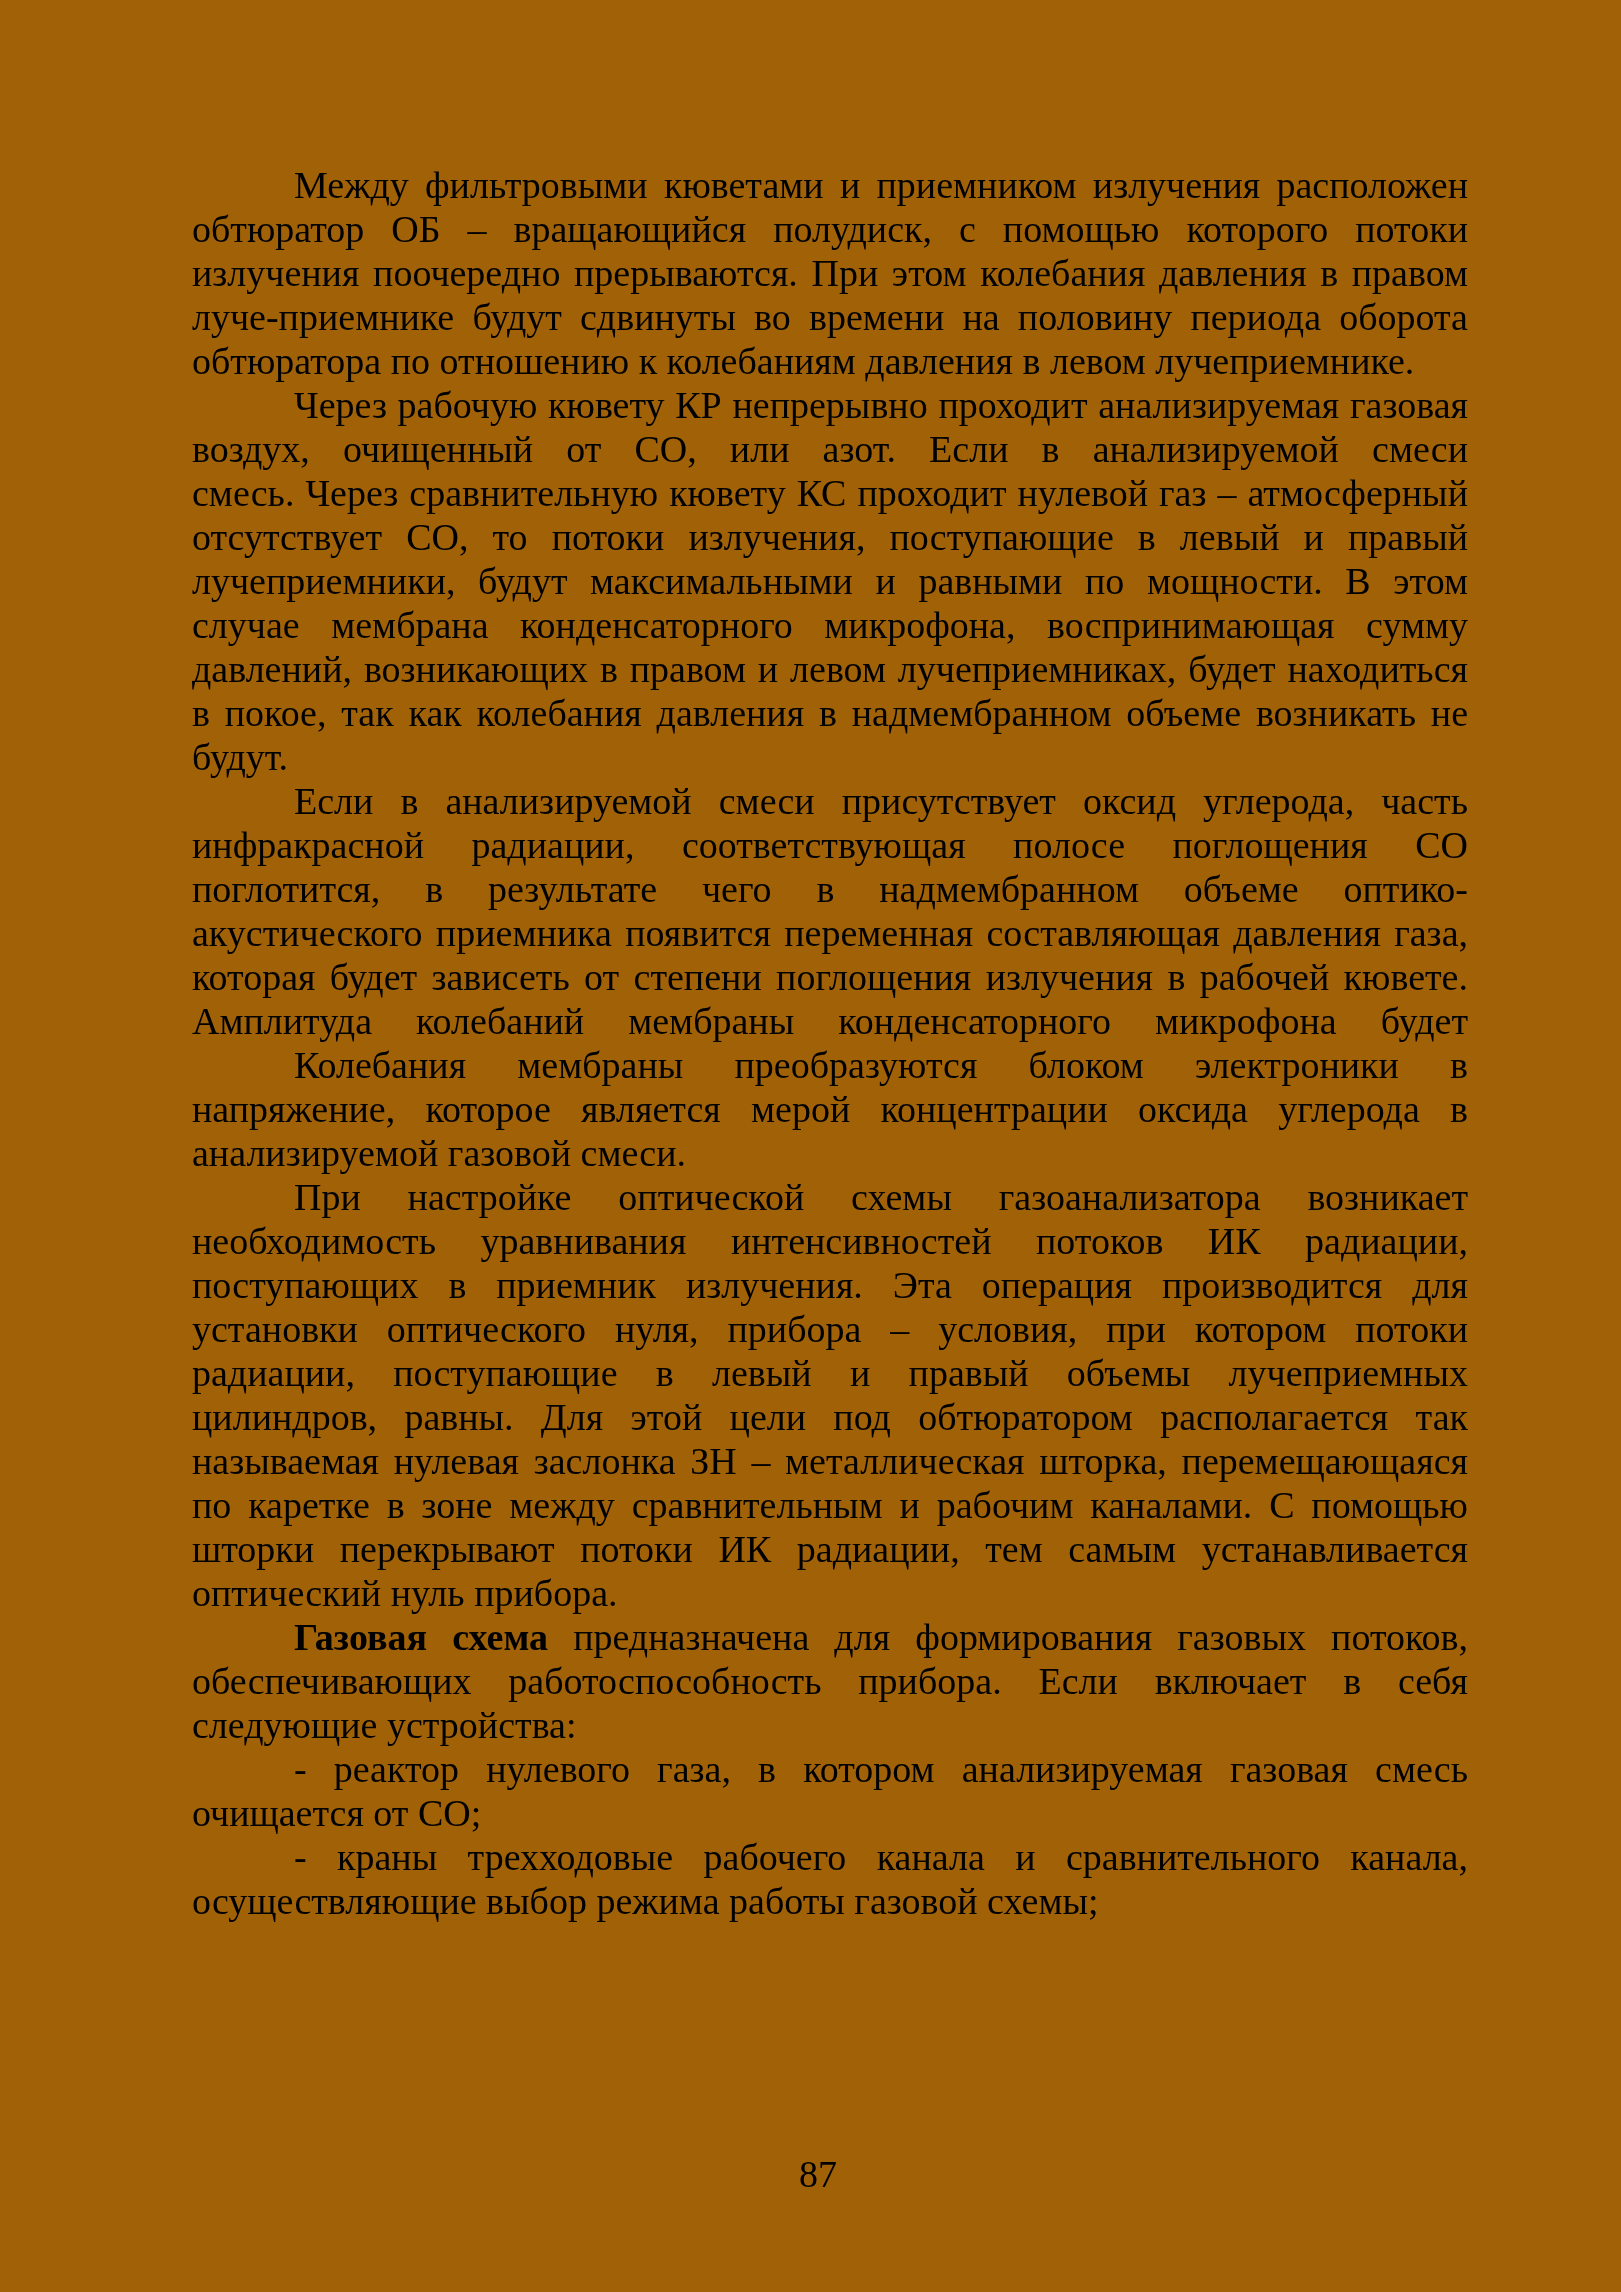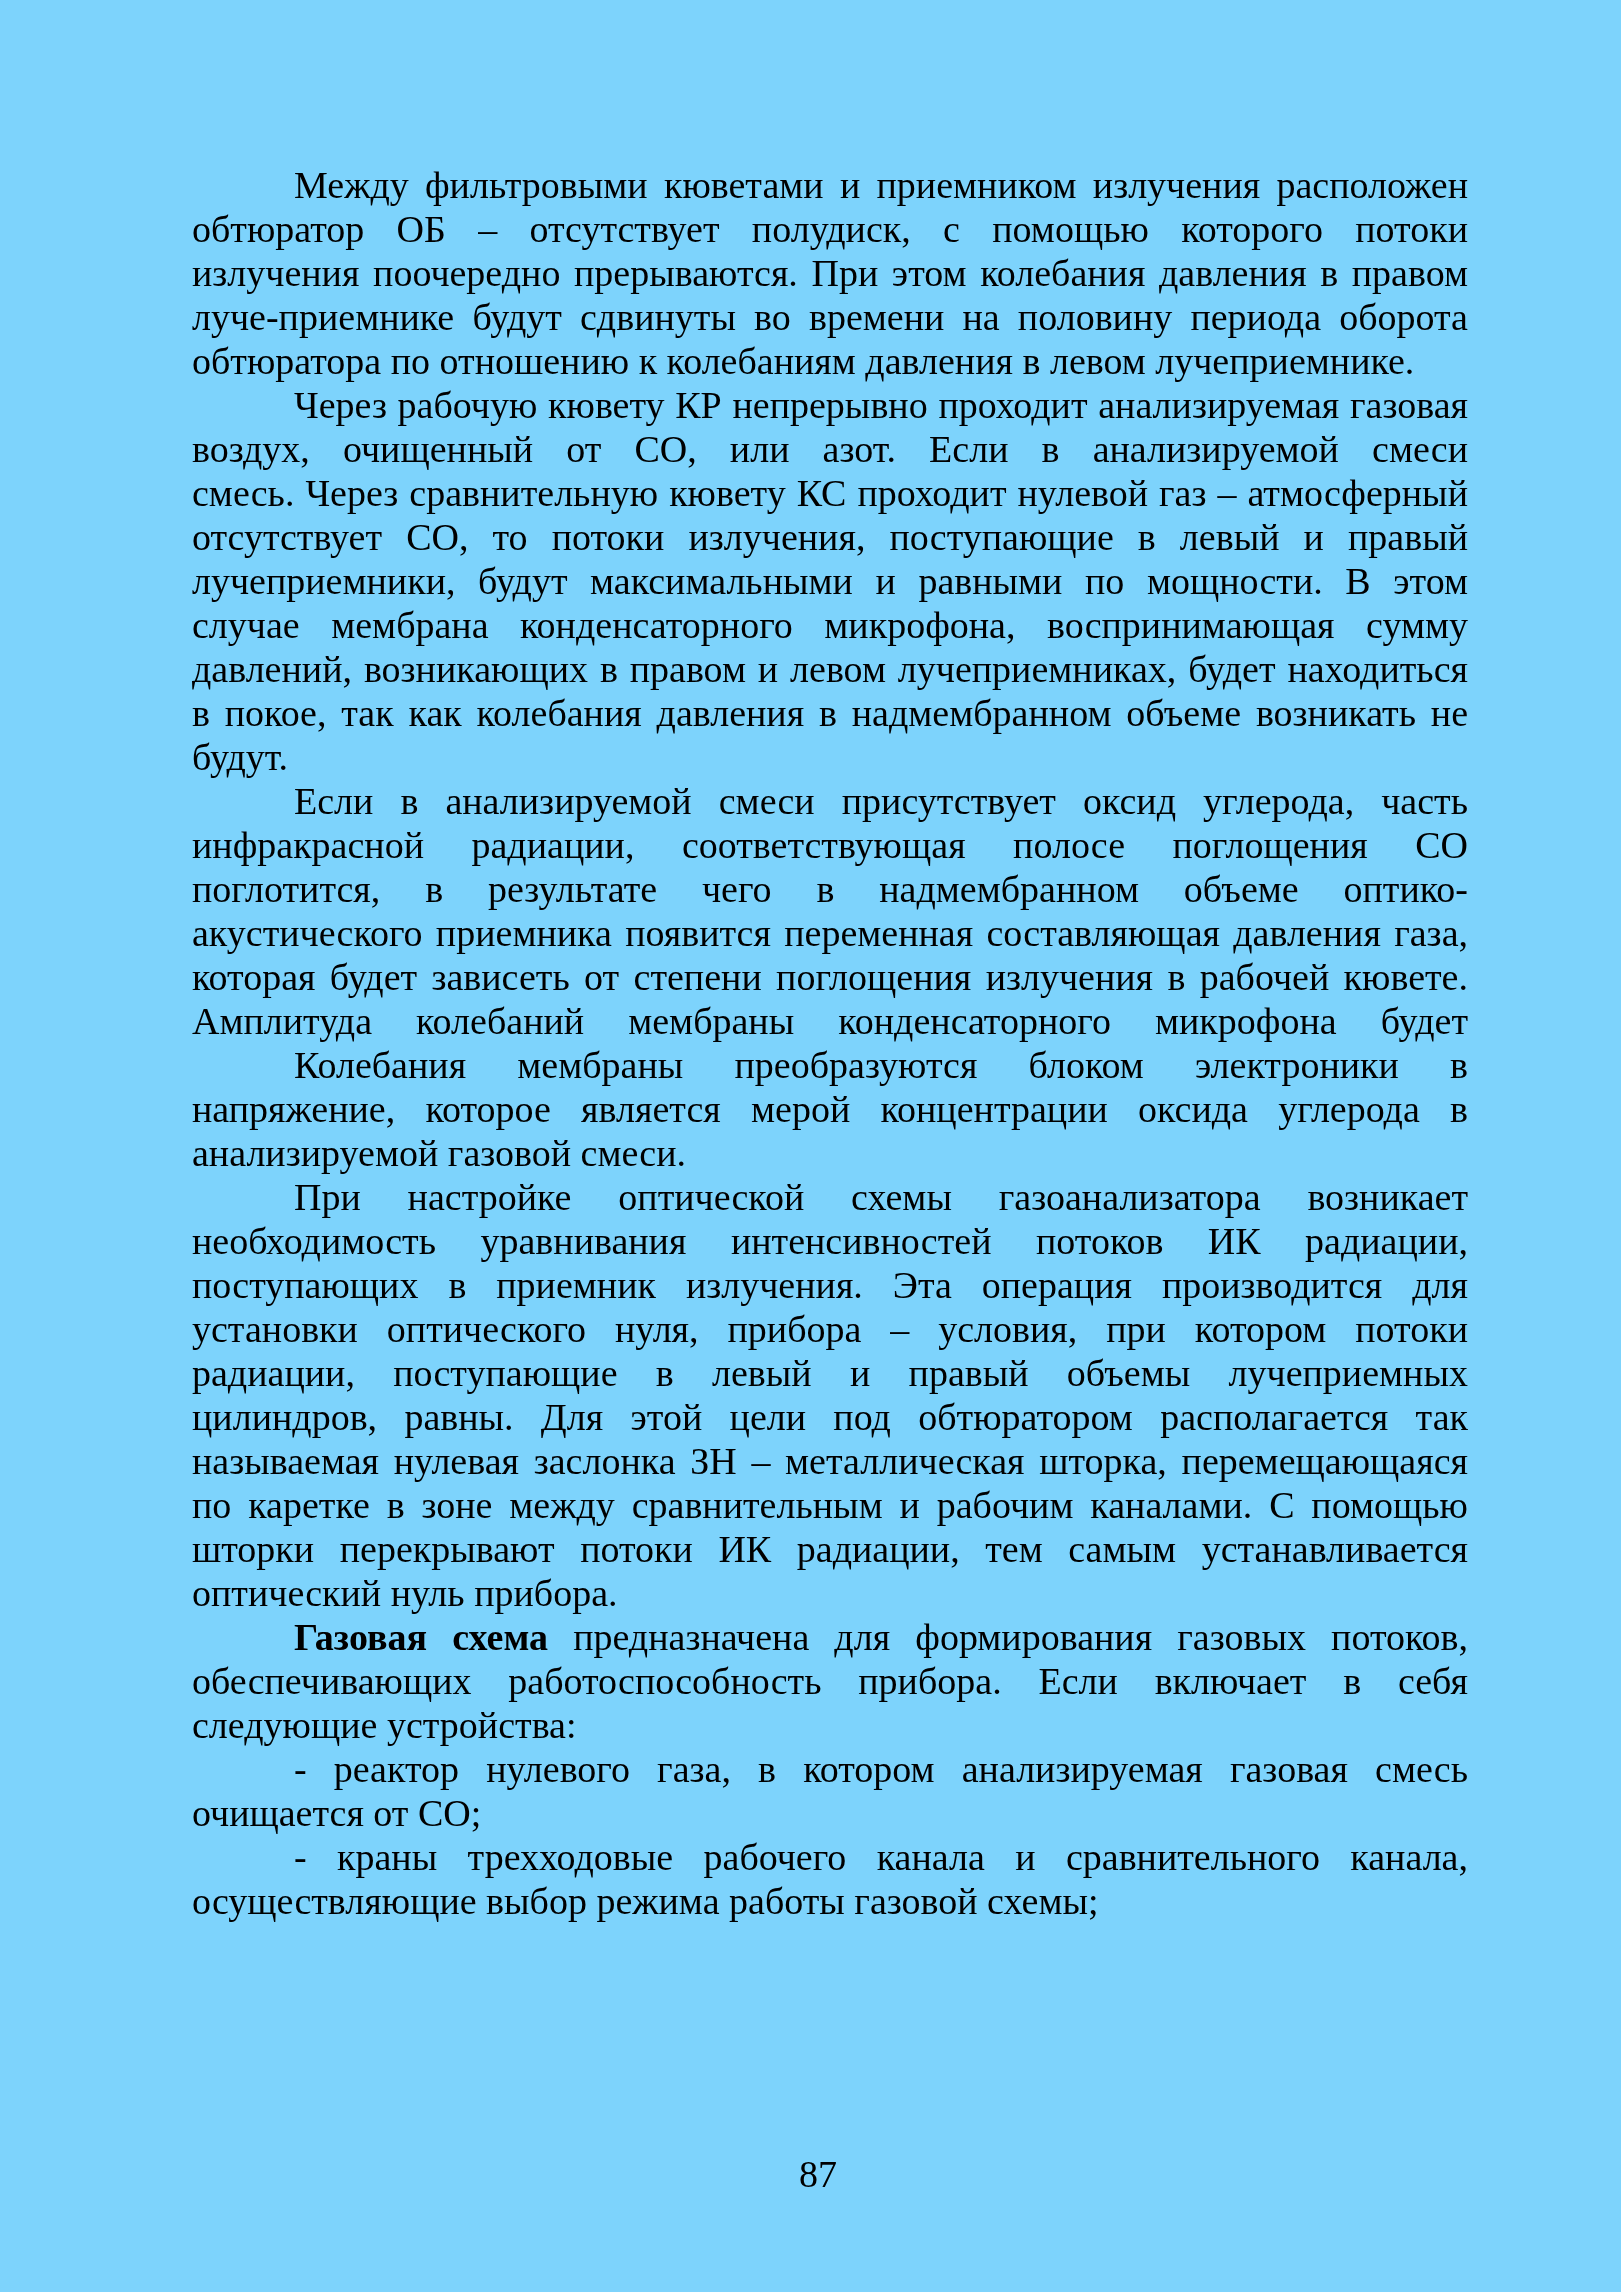--- a/index.html
+++ b/index.html
@@ -4,21 +4,21 @@
 <style>
   html, body {
     margin: 0;
     padding: 0;
     background: #ffffff;
   }
   .page {
     position: relative;
     width: 1621px;
     height: 2293px;
-    background: #7dd3fc;
+    background: #a16207;
     color: #000000;
     font-family: "Liberation Serif", "DejaVu Serif", serif;
     overflow: hidden;
   }
   .text-block {
     position: absolute;
     left: 192px;
     top: 163px;
     width: 1276px;
     font-size: 38px;
@@ -64,21 +64,21 @@
     line-height: 44px;
   }
 </style>
 </head>
 <body>
 
 <div class="page">
   <div class="text-block">
       <div class="paragraph">
         <div class="line first">Между фильтровыми кюветами и приемником излучения расположен</div>
-        <div class="line">обтюратор ОБ – отсутствует полудиск, с помощью которого потоки</div>
+        <div class="line">обтюратор ОБ – вращающийся полудиск, с помощью которого потоки</div>
         <div class="line">излучения поочередно прерываются. При этом колебания давления в правом</div>
         <div class="line">луче-приемнике будут сдвинуты во времени на половину периода оборота</div>
         <div class="line last">обтюратора по отношению к колебаниям давления в левом лучеприемнике.</div>
       </div>
       <div class="paragraph">
         <div class="line first">Через рабочую кювету КР непрерывно проходит анализируемая газовая</div>
         <div class="line">воздух, очищенный от СО, или азот. Если в анализируемой смеси</div>
         <div class="line">смесь. Через сравнительную кювету КС проходит нулевой газ – атмосферный</div>
         <div class="line">отсутствует СО, то потоки излучения, поступающие в левый и правый</div>
         <div class="line">лучеприемники, будут максимальными и равными по мощности. В этом</div>

